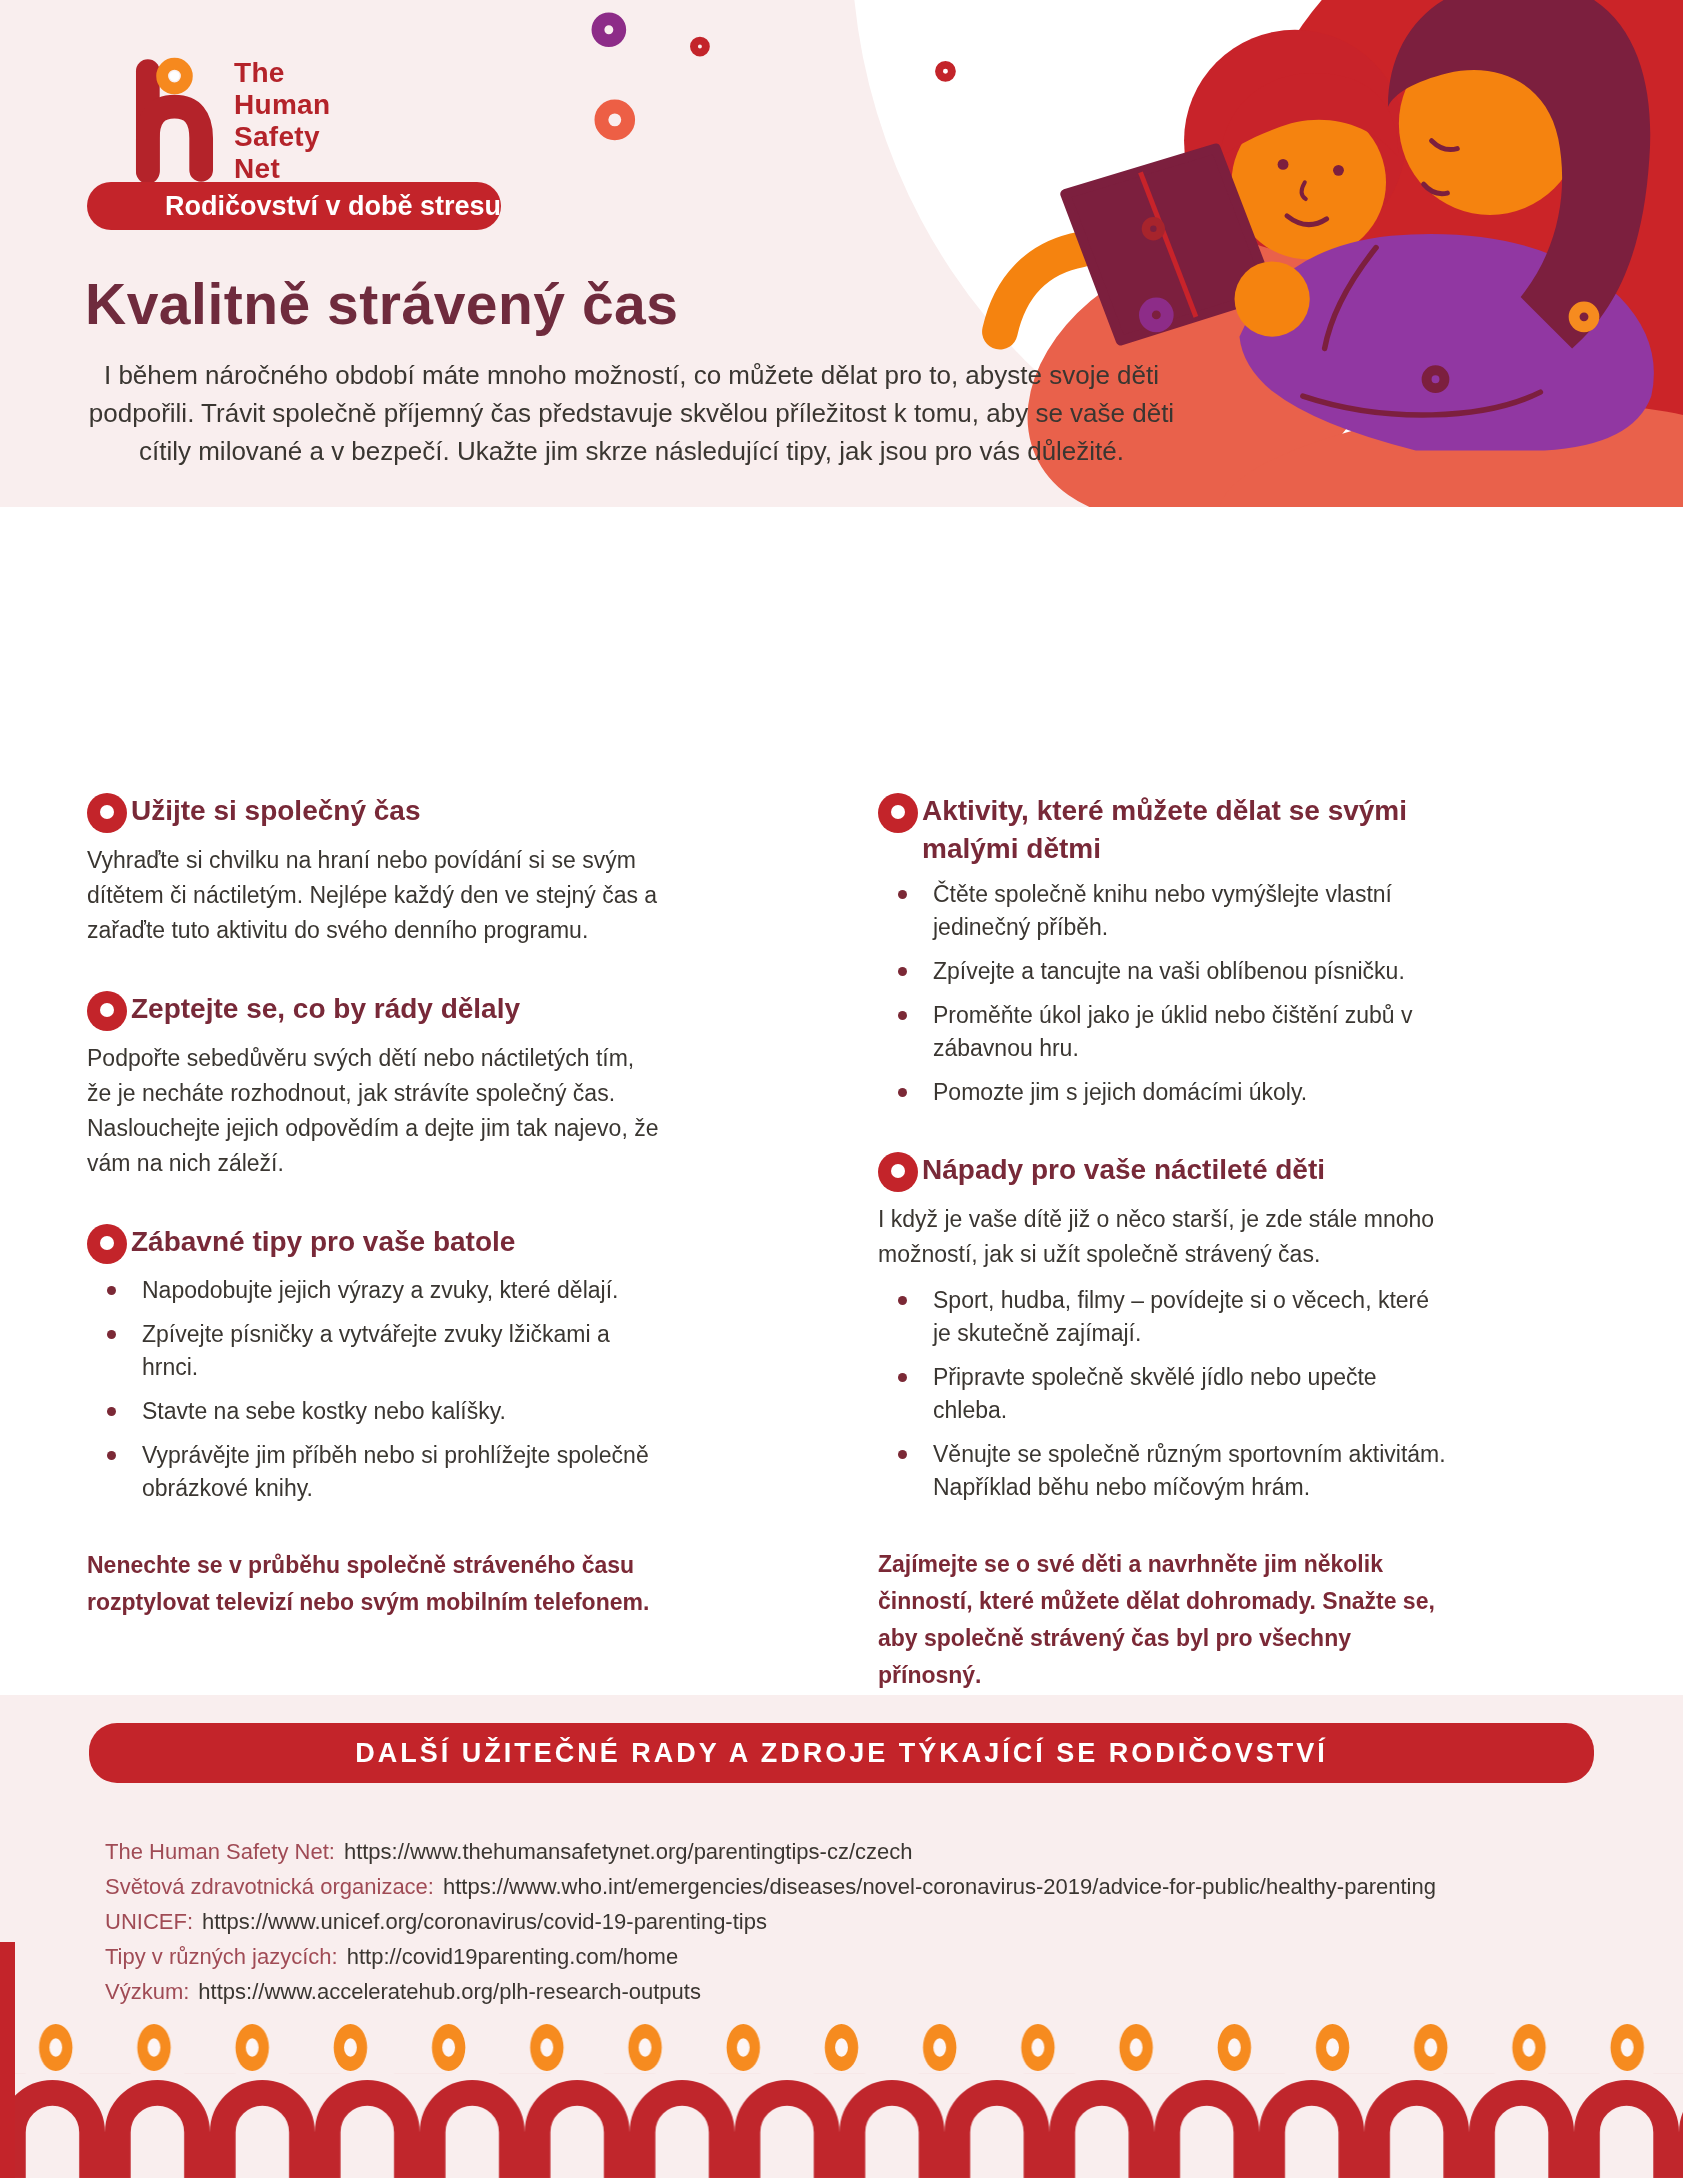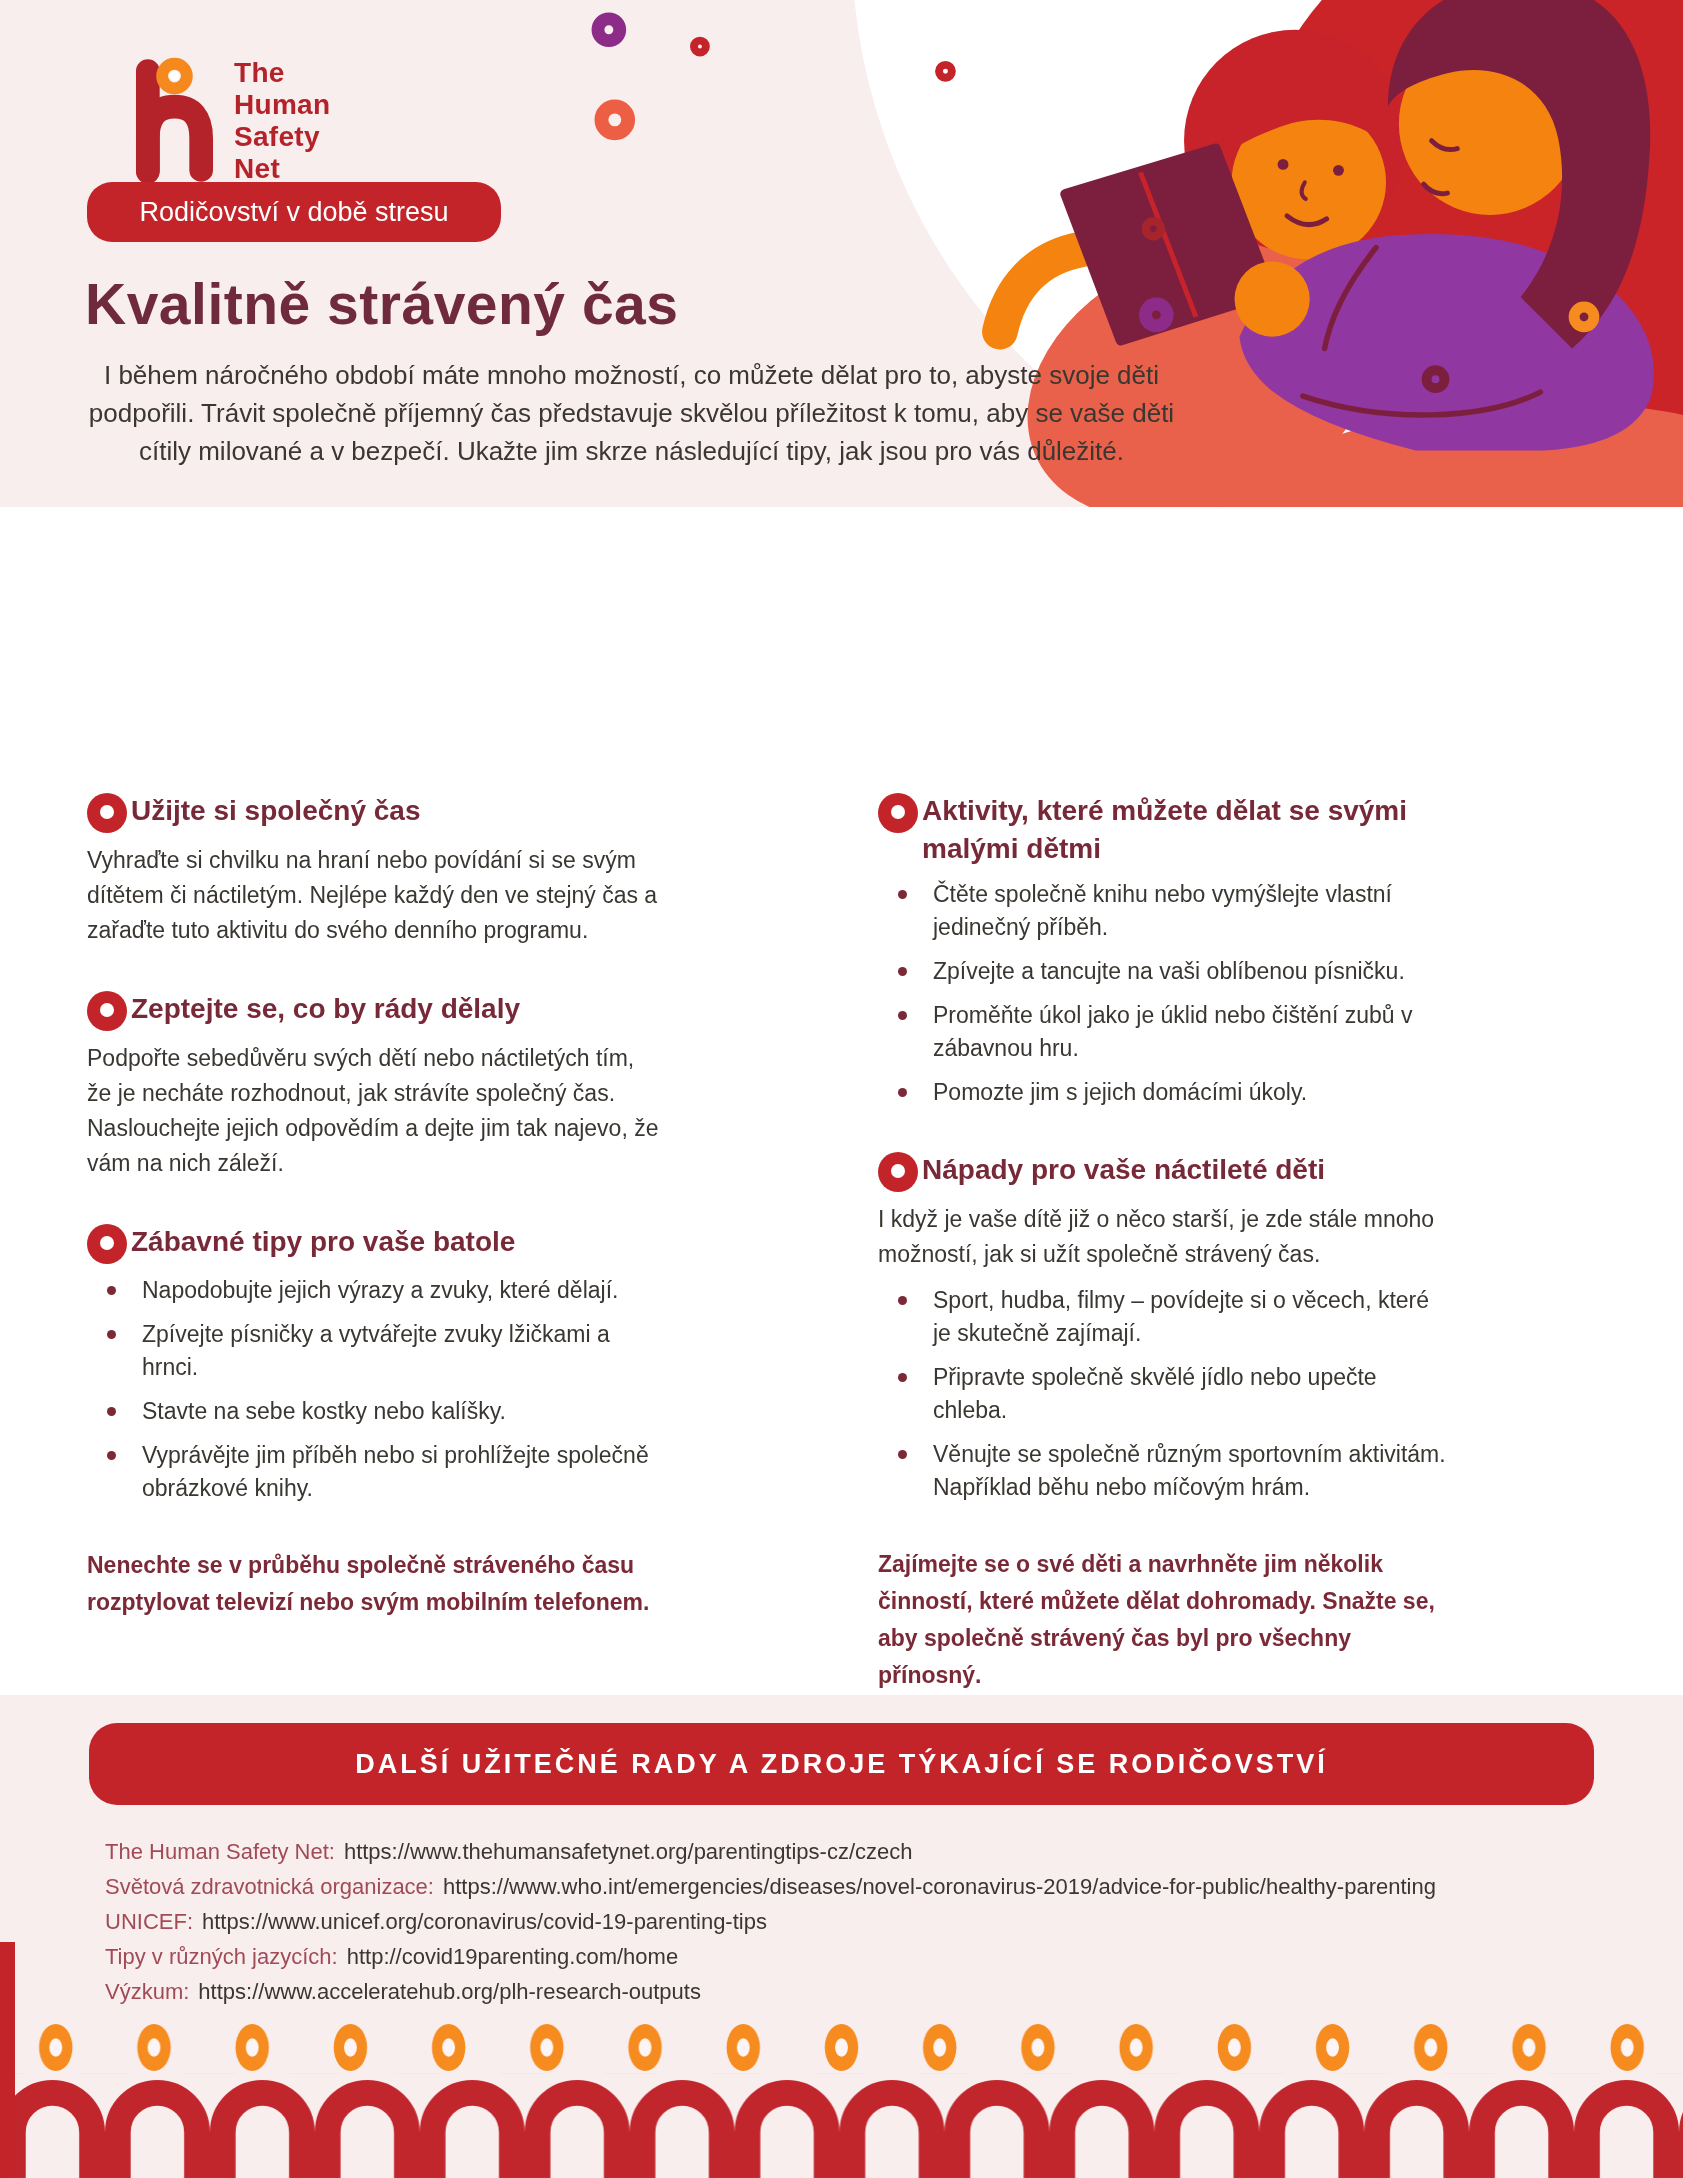--- a/index.html
+++ b/index.html
@@ -7,23 +7,23 @@
   body { font-family:"Liberation Sans", sans-serif; }
   .page { position:relative; width:1683px; height:2178px; background:#ffffff; overflow:hidden; }
 
   .band-header { position:absolute; left:0; top:0; width:1683px; height:507px; background:#f9eeee; }
   .band-footer { position:absolute; left:0; top:1695px; width:1683px; height:483px; background:#f9eeee; }
   .hero { position:absolute; left:0; top:0; }
 
   .logo { position:absolute; left:135px; top:57px; display:flex; gap:20px; align-items:flex-start; }
   .logo-text { color:#b4232a; font-size:28px; font-weight:bold; line-height:32px; letter-spacing:0.3px; }
 
-  .badge { position:absolute; left:87px; top:182px; width:414px; height:60px; background:#c3242a;
-           border-radius:25px; display:flex; align-items:center; justify-content:center;
-           color:#ffffff; font-weight:normal; font-size:27px; }
+  .badge { position:absolute; left:87px; top:182px; width:414px; height:48px; background:#c3242a;
+           border-radius:25px; display:flex; align-items:center; justify-content:flex-end;
+           color:#ffffff; font-weight:bold; font-size:27px; }
 
   .title { position:absolute; left:85px; top:271px; font-size:57px; font-weight:bold;
            color:#6f2b3d; letter-spacing:0.5px; }
 
   .intro { position:absolute; left:87px; top:356px; width:1089px; font-size:26px;
            line-height:38px; color:#3a3631;text-align:center; }
 
   .col { position:absolute; top:792px; width:574px; }
   .col-left  { left:87px; }
   .col-right { left:878px; }
@@ -39,21 +39,21 @@
   .sec-intro { font-size:23px; line-height:35px; color:#3a3631; margin-bottom:12px; }
 
   ul.blist { list-style:none; margin-top:6px; }
   ul.blist li { position:relative; padding-left:55px; margin-bottom:11px;
                 font-size:23px; line-height:33px; color:#3a3631; }
   .dot { position:absolute; left:20px; top:12px; width:9px; height:9px; border-radius:50%;
          background:#7b2936; }
 
   .note { font-size:23px; line-height:37px; font-weight:bold; color:#7b2936; margin-top:38px; }
 
-  .banner { position:absolute; left:89px; top:1723px; width:1505px; height:82px; background:#c3242a;
+  .banner { position:absolute; left:89px; top:1723px; width:1505px; height:60px; background:#c3242a;
             border-radius:28px; display:flex; align-items:center; justify-content:center;
             color:#ffffff; font-size:27px; font-weight:bold; letter-spacing:3px; }
 
   .links { position:absolute; left:87px; top:1834px; }
   .link-line { font-size:22px; line-height:35px; white-space:nowrap;margin-left:18px; }
   .link-label { color:#a04b55; margin-right:9px; }
   .link-url   { color:#3a3631; }
 
   .dots-row  { position:absolute; left:0; top:2020px; }
   .arch-row  { position:absolute; left:0; top:2073px; }

